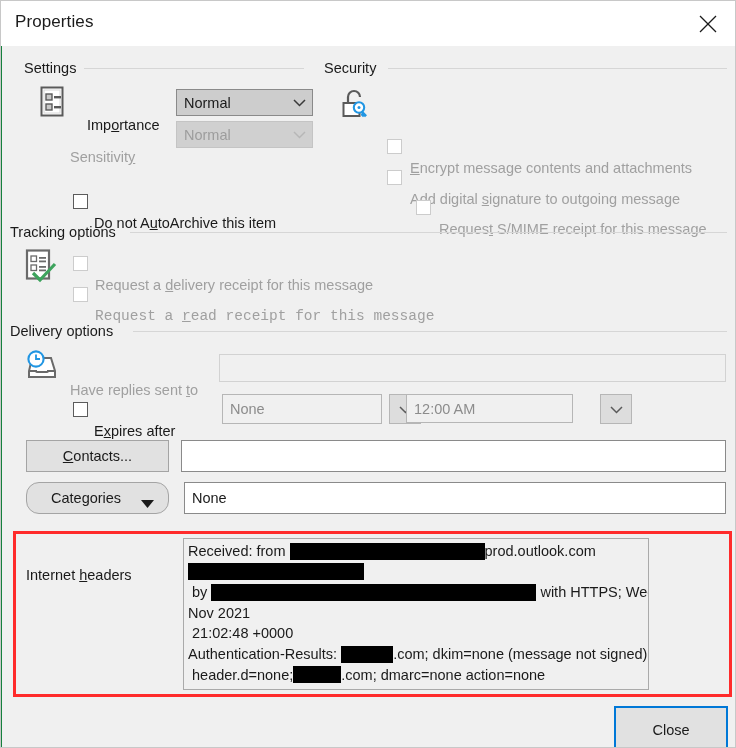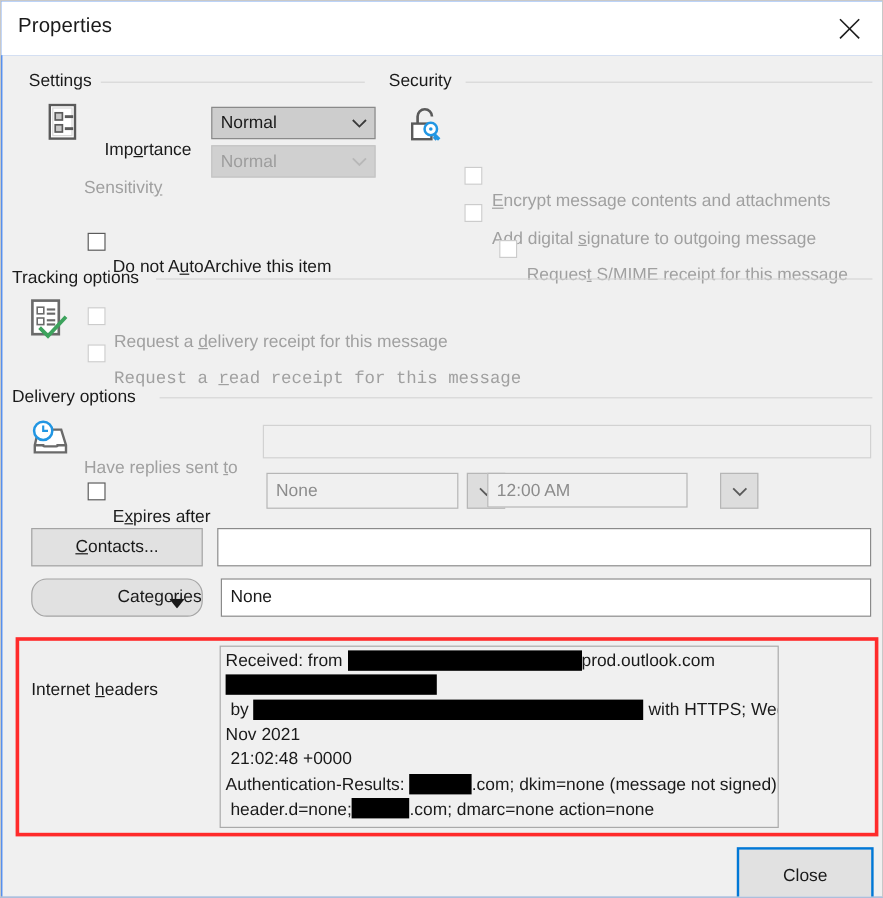--- a/index.html
+++ b/index.html
@@ -13,21 +13,21 @@
     color: #1a1a1a;
     overflow: hidden;
     position: relative;
   }
   #window {
     position: absolute;
     left: 0; top: 0;
     width: 736px; height: 748px;
     box-sizing: border-box;
     border: 1px solid #c8c8c8;
-    background: #3b82f6;
+    background: #15803d;
     overflow: hidden;
   }
   
   #titlebar {
     position: absolute; left: 0; top: 0;
     width: 736px; height: 45px;
     background: #ffffff;
     box-sizing: border-box;
   }
   #title-text {
@@ -156,21 +156,21 @@
     font-size: 14.5px;
     color: #1a1a1a;
     cursor: default;
   }
   .btn.primary {
     background: #e1e1e1;
     border: 2px solid #0078d7;
   }
 
   
-  #categories-btn { justify-content: flex-end; border-radius: 13px; }
+  #categories-btn { justify-content: flex-start; border-radius: 13px; }
   #categories-btn .cat-label { margin-left: 24px; }
   #categories-btn .tri { position: absolute; right: 14px; top: 50%; margin-top: -3px; }
 
   
   #ih-highlight {
     position: absolute;
     box-sizing: border-box;
     border: 3px solid #ff2b2b;
     background: transparent;
     pointer-events: none;

